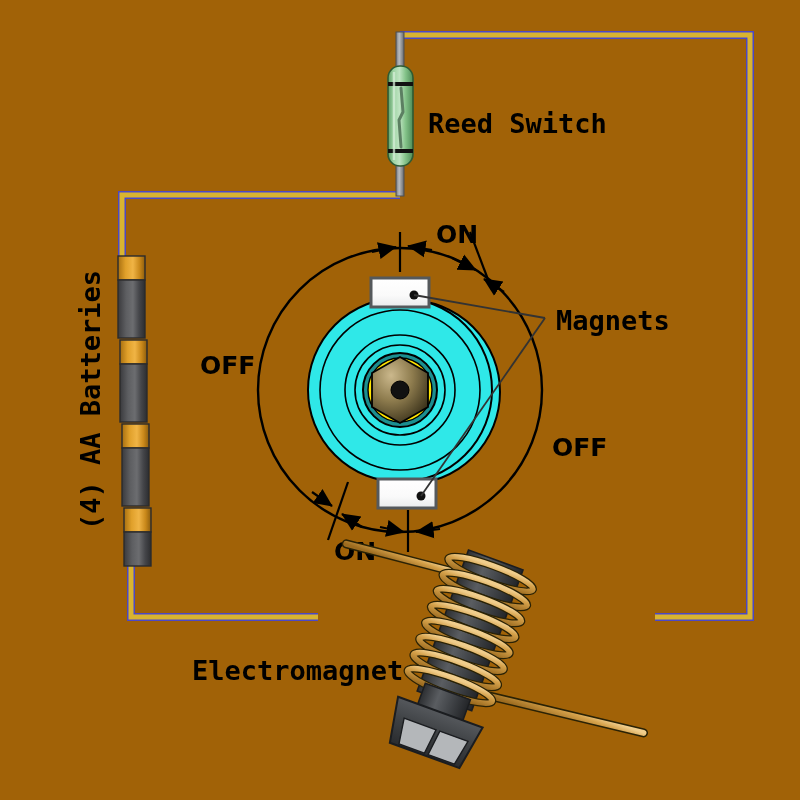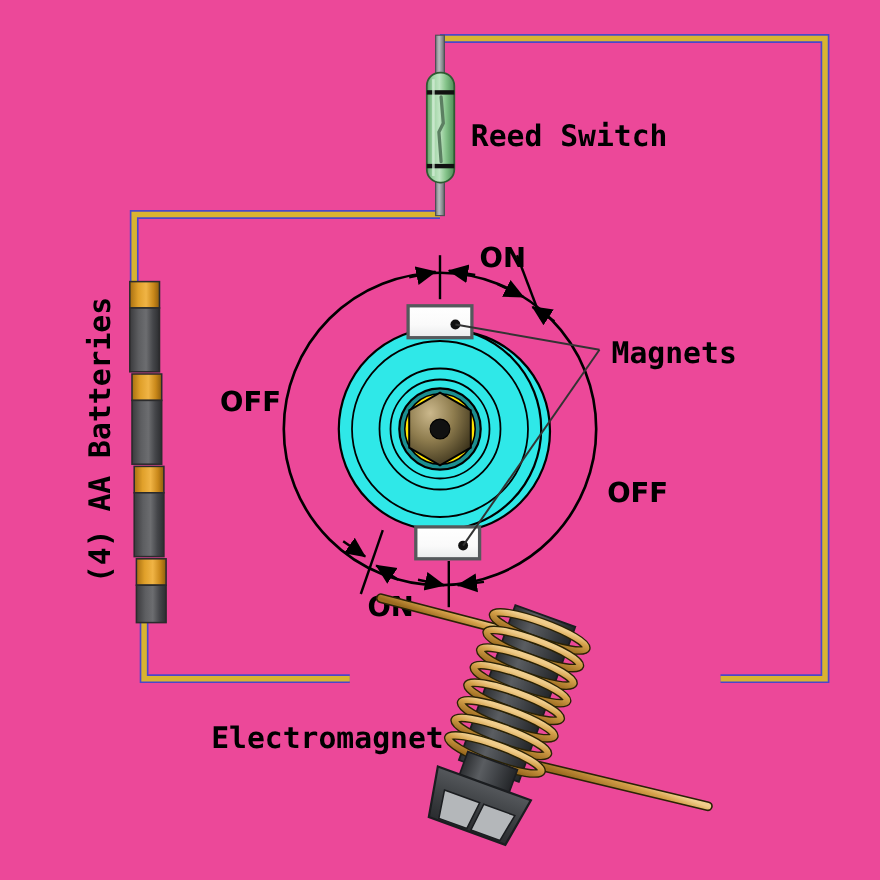--- a/index.html
+++ b/index.html
@@ -1,18 +1,18 @@
 <!DOCTYPE html>
 <html><head>
 <meta charset="utf-8">
 <style>
   html,body{margin:0;padding:0;background:#ffffff;}
   body{width:800px;height:800px;overflow:hidden;
        font-family:"DejaVu Sans Mono","Liberation Mono",monospace;}
-  #stage{position:relative;width:800px;height:800px;background:#ec4899;}
+  #stage{position:relative;width:800px;height:800px;background:#a16207;}
   svg#diagram{position:absolute;left:0;top:0;width:800px;height:800px;display:block;}
   .lbl{font-family:"DejaVu Sans Mono","Liberation Mono",monospace;
        font-weight:700;fill:#000;}
   .lbl-big{font-size:27px;}
   .lbl-state{font-family:"DejaVu Sans","Liberation Sans",sans-serif;
              font-weight:700;font-size:25px;fill:#000;}
 </style>
 </head>
 <body>
 

